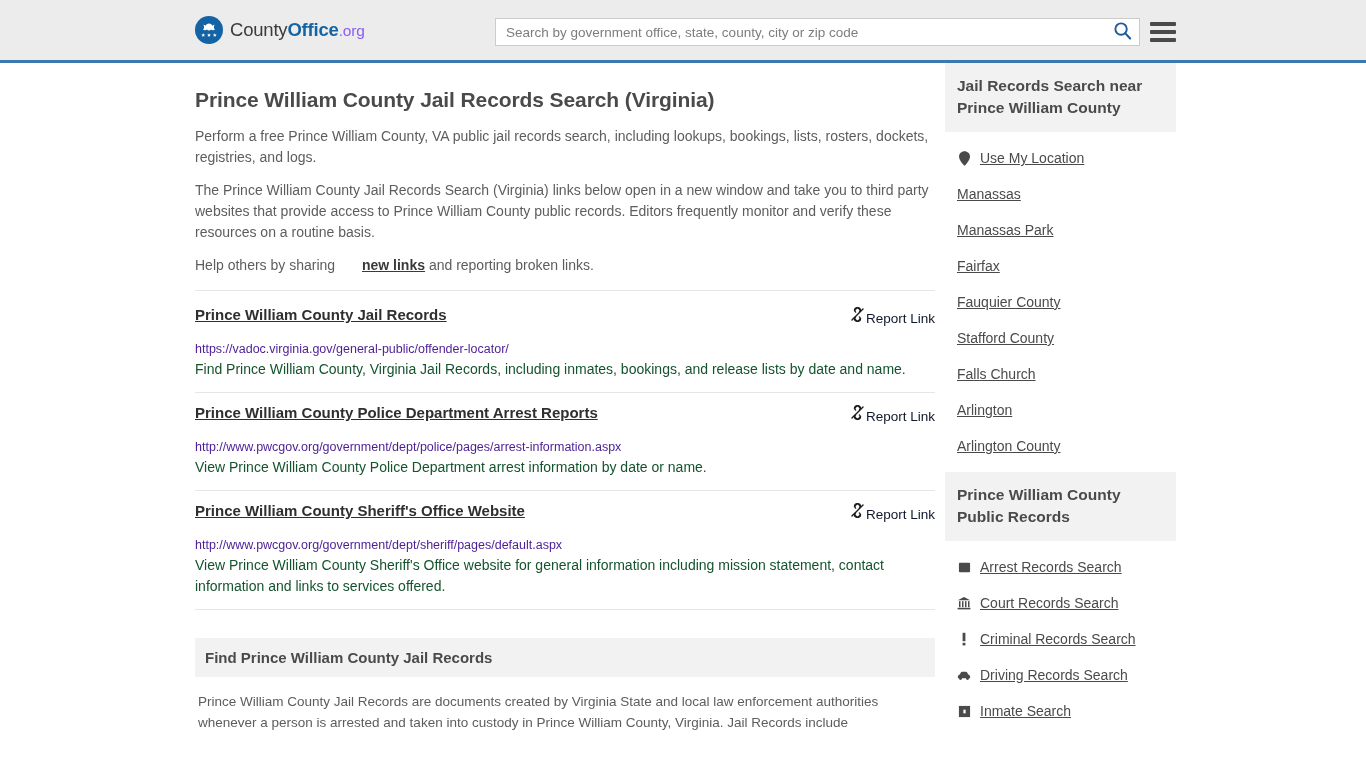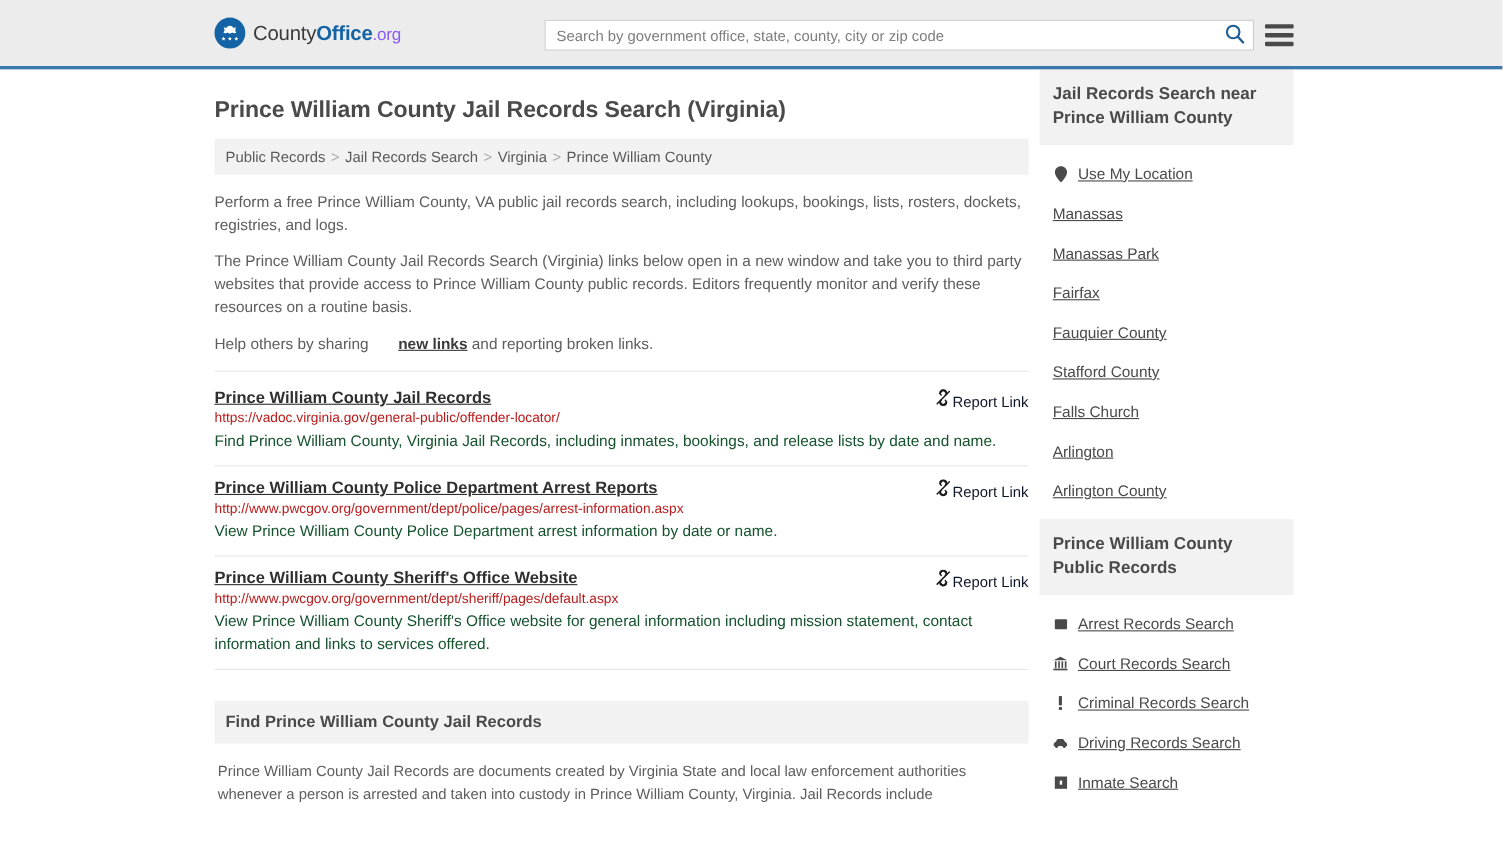--- a/index.html
+++ b/index.html
@@ -164,22 +164,22 @@
     gap: 0;
     font-size: 13.5px;
     color: #0f172a;
     text-decoration: none;
     white-space: nowrap;
     margin-top: 1px;
     cursor: pointer;
   }
   .result-url {
     font-size: 12.5px;
-    color: #b91c1c;
-    margin-top: 0;
+    color: #4c1d95;
+    margin-top: 16px;
     word-break: break-all;
   }
   .result-desc {
     font-size: 14px;
     line-height: 21px;
     color: #14532d;
     margin-top: 3px;
     max-width: 720px;
   }
 
@@ -264,23 +264,20 @@
     <span></span>
   </button>
 </div>
 
 <div class="page">
 
   <div class="main-col">
 
     <h1 class="page-title">Prince William County Jail Records Search (Virginia)</h1>
 
-    <div class="breadcrumb">
-      <a href="#">Public Records</a><span class="crumb-sep">&gt;</span><a href="#">Jail Records Search</a><span class="crumb-sep">&gt;</span><a href="#">Virginia</a><span class="crumb-sep">&gt;</span><a href="#">Prince William County</a>
-    </div>
 
     <div class="intro">
       <p>Perform a free Prince William County, VA public jail records search, including lookups, bookings, lists, rosters, dockets, registries, and logs.</p>
       <p>The Prince William County Jail Records Search (Virginia) links below open in a new window and take you to third party websites that provide access to Prince William County public records. Editors frequently monitor and verify these resources on a routine basis.</p>
       <p><span>Help others by sharing </span><a href="#">new links</a><span> and reporting broken links.</span></p>
     </div>
 
     <div class="results">
 
       <div class="result">

